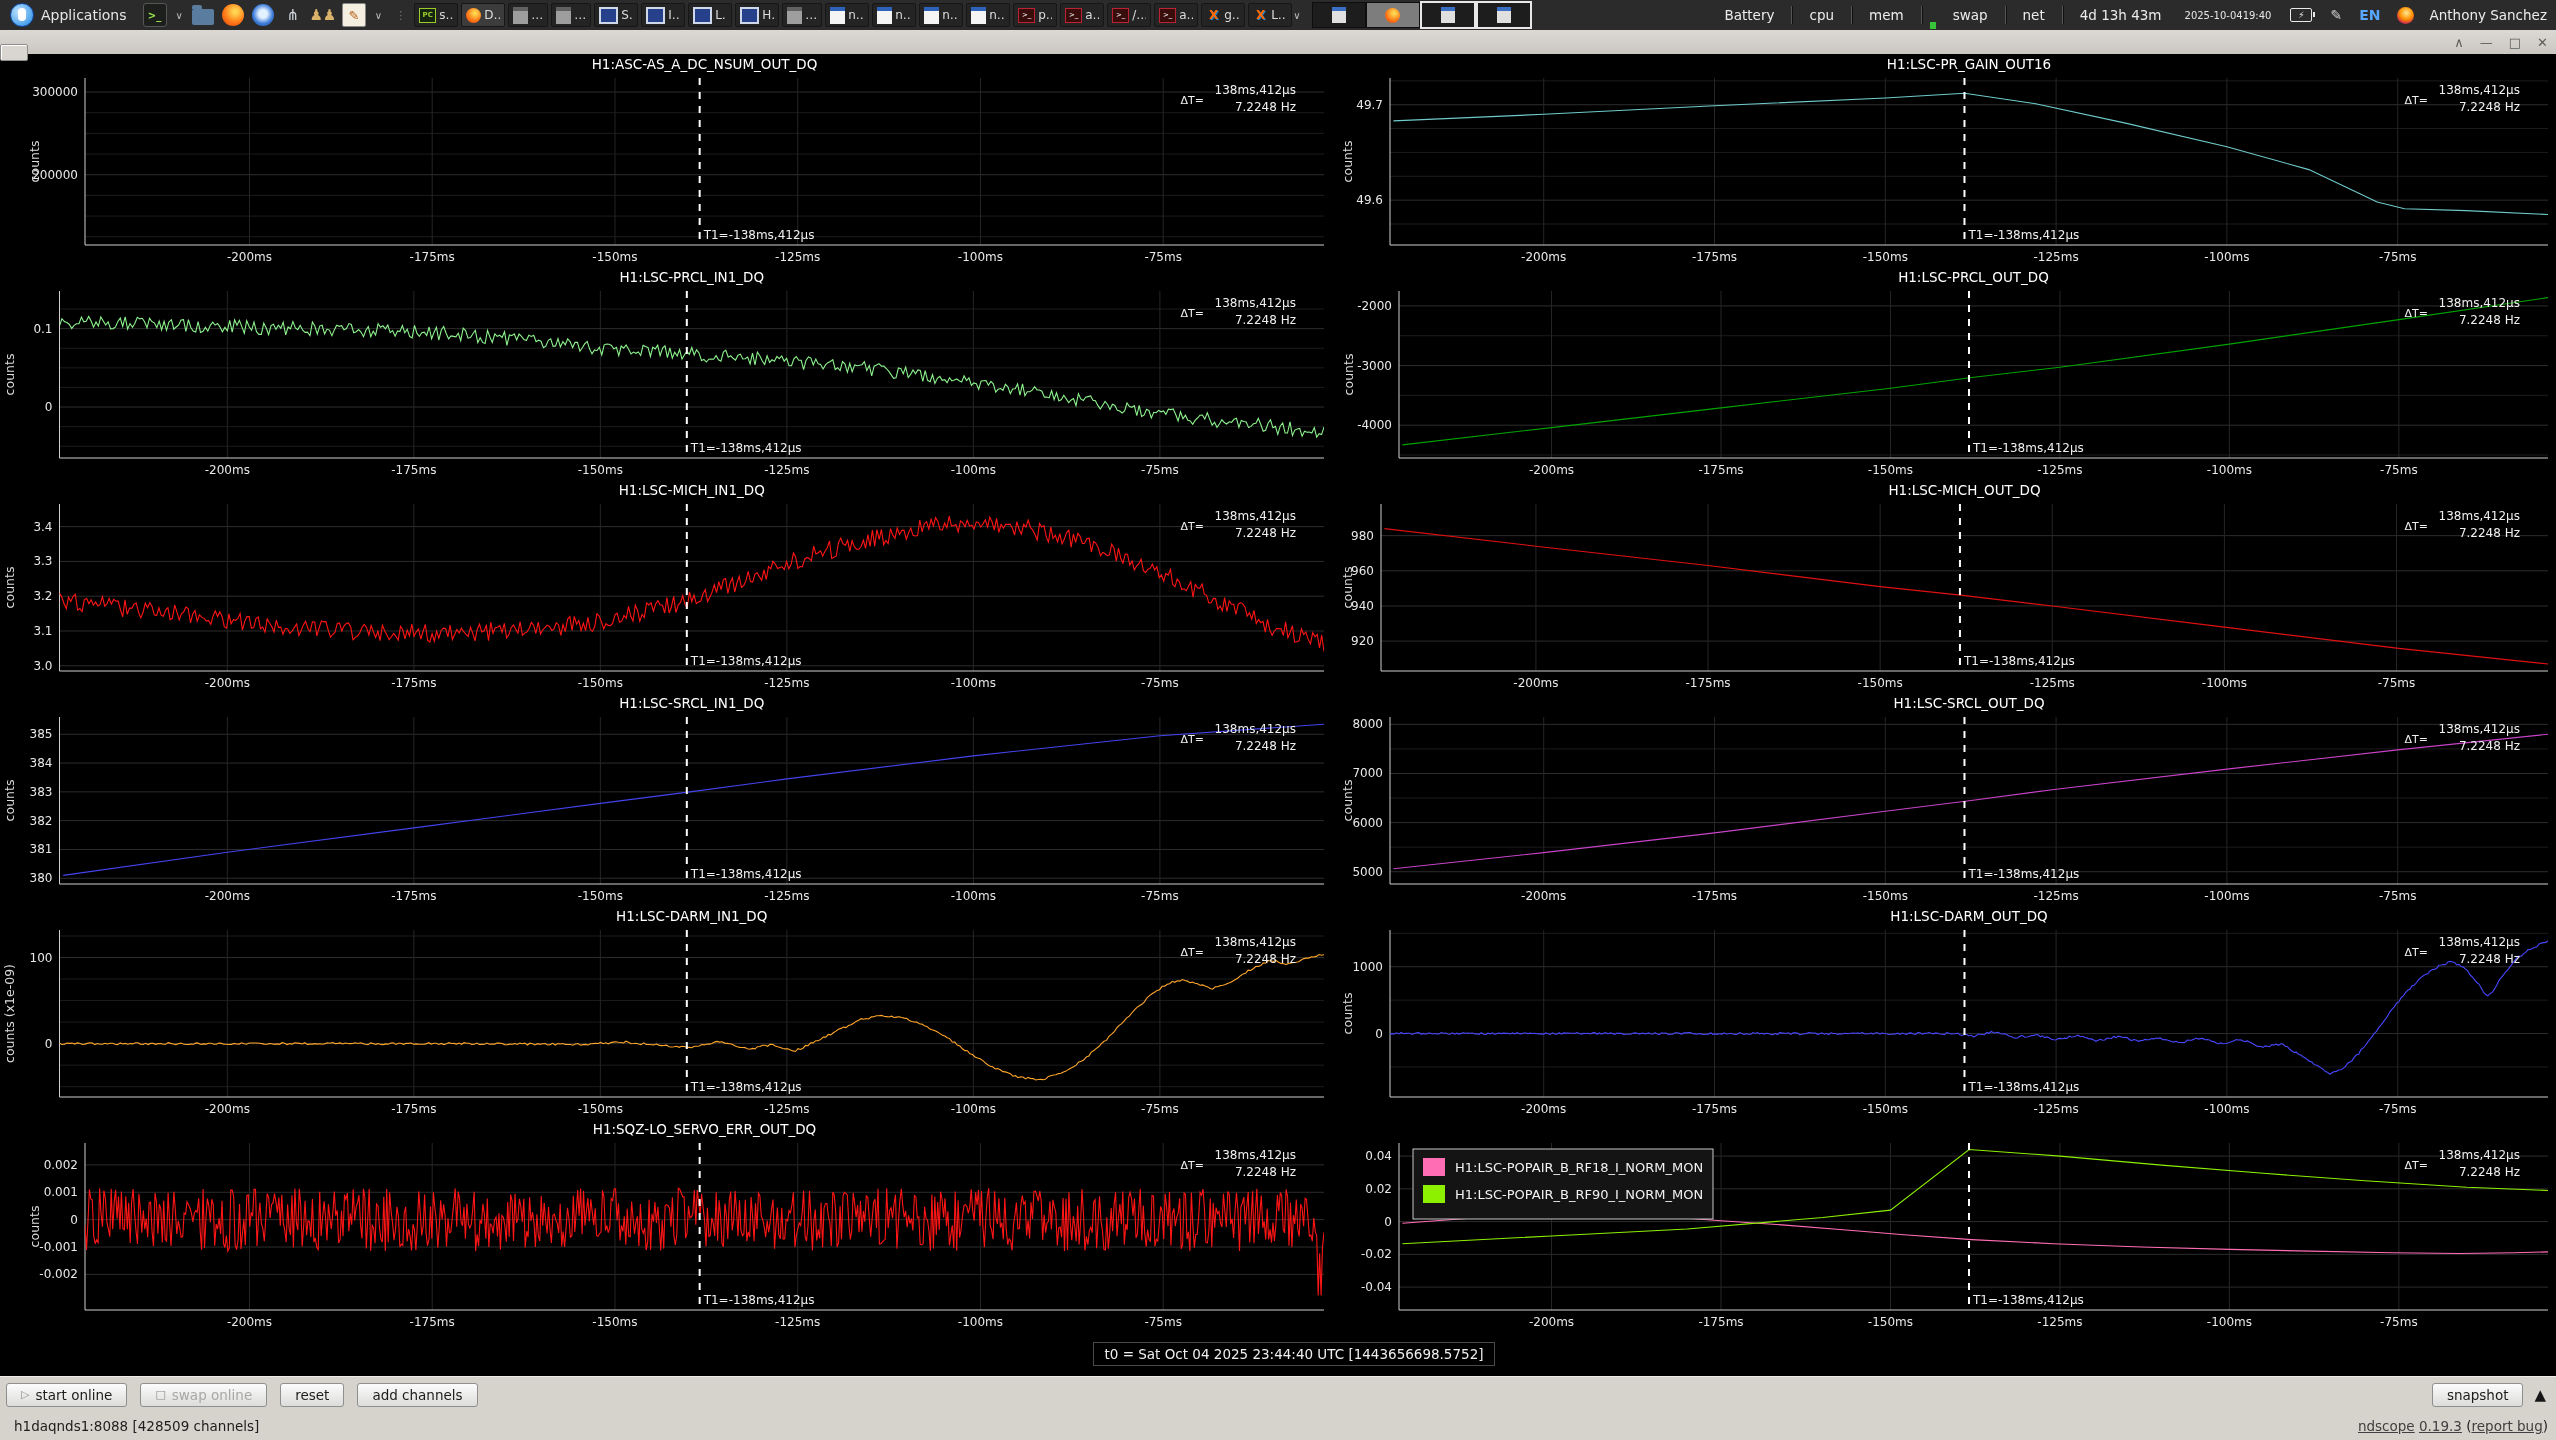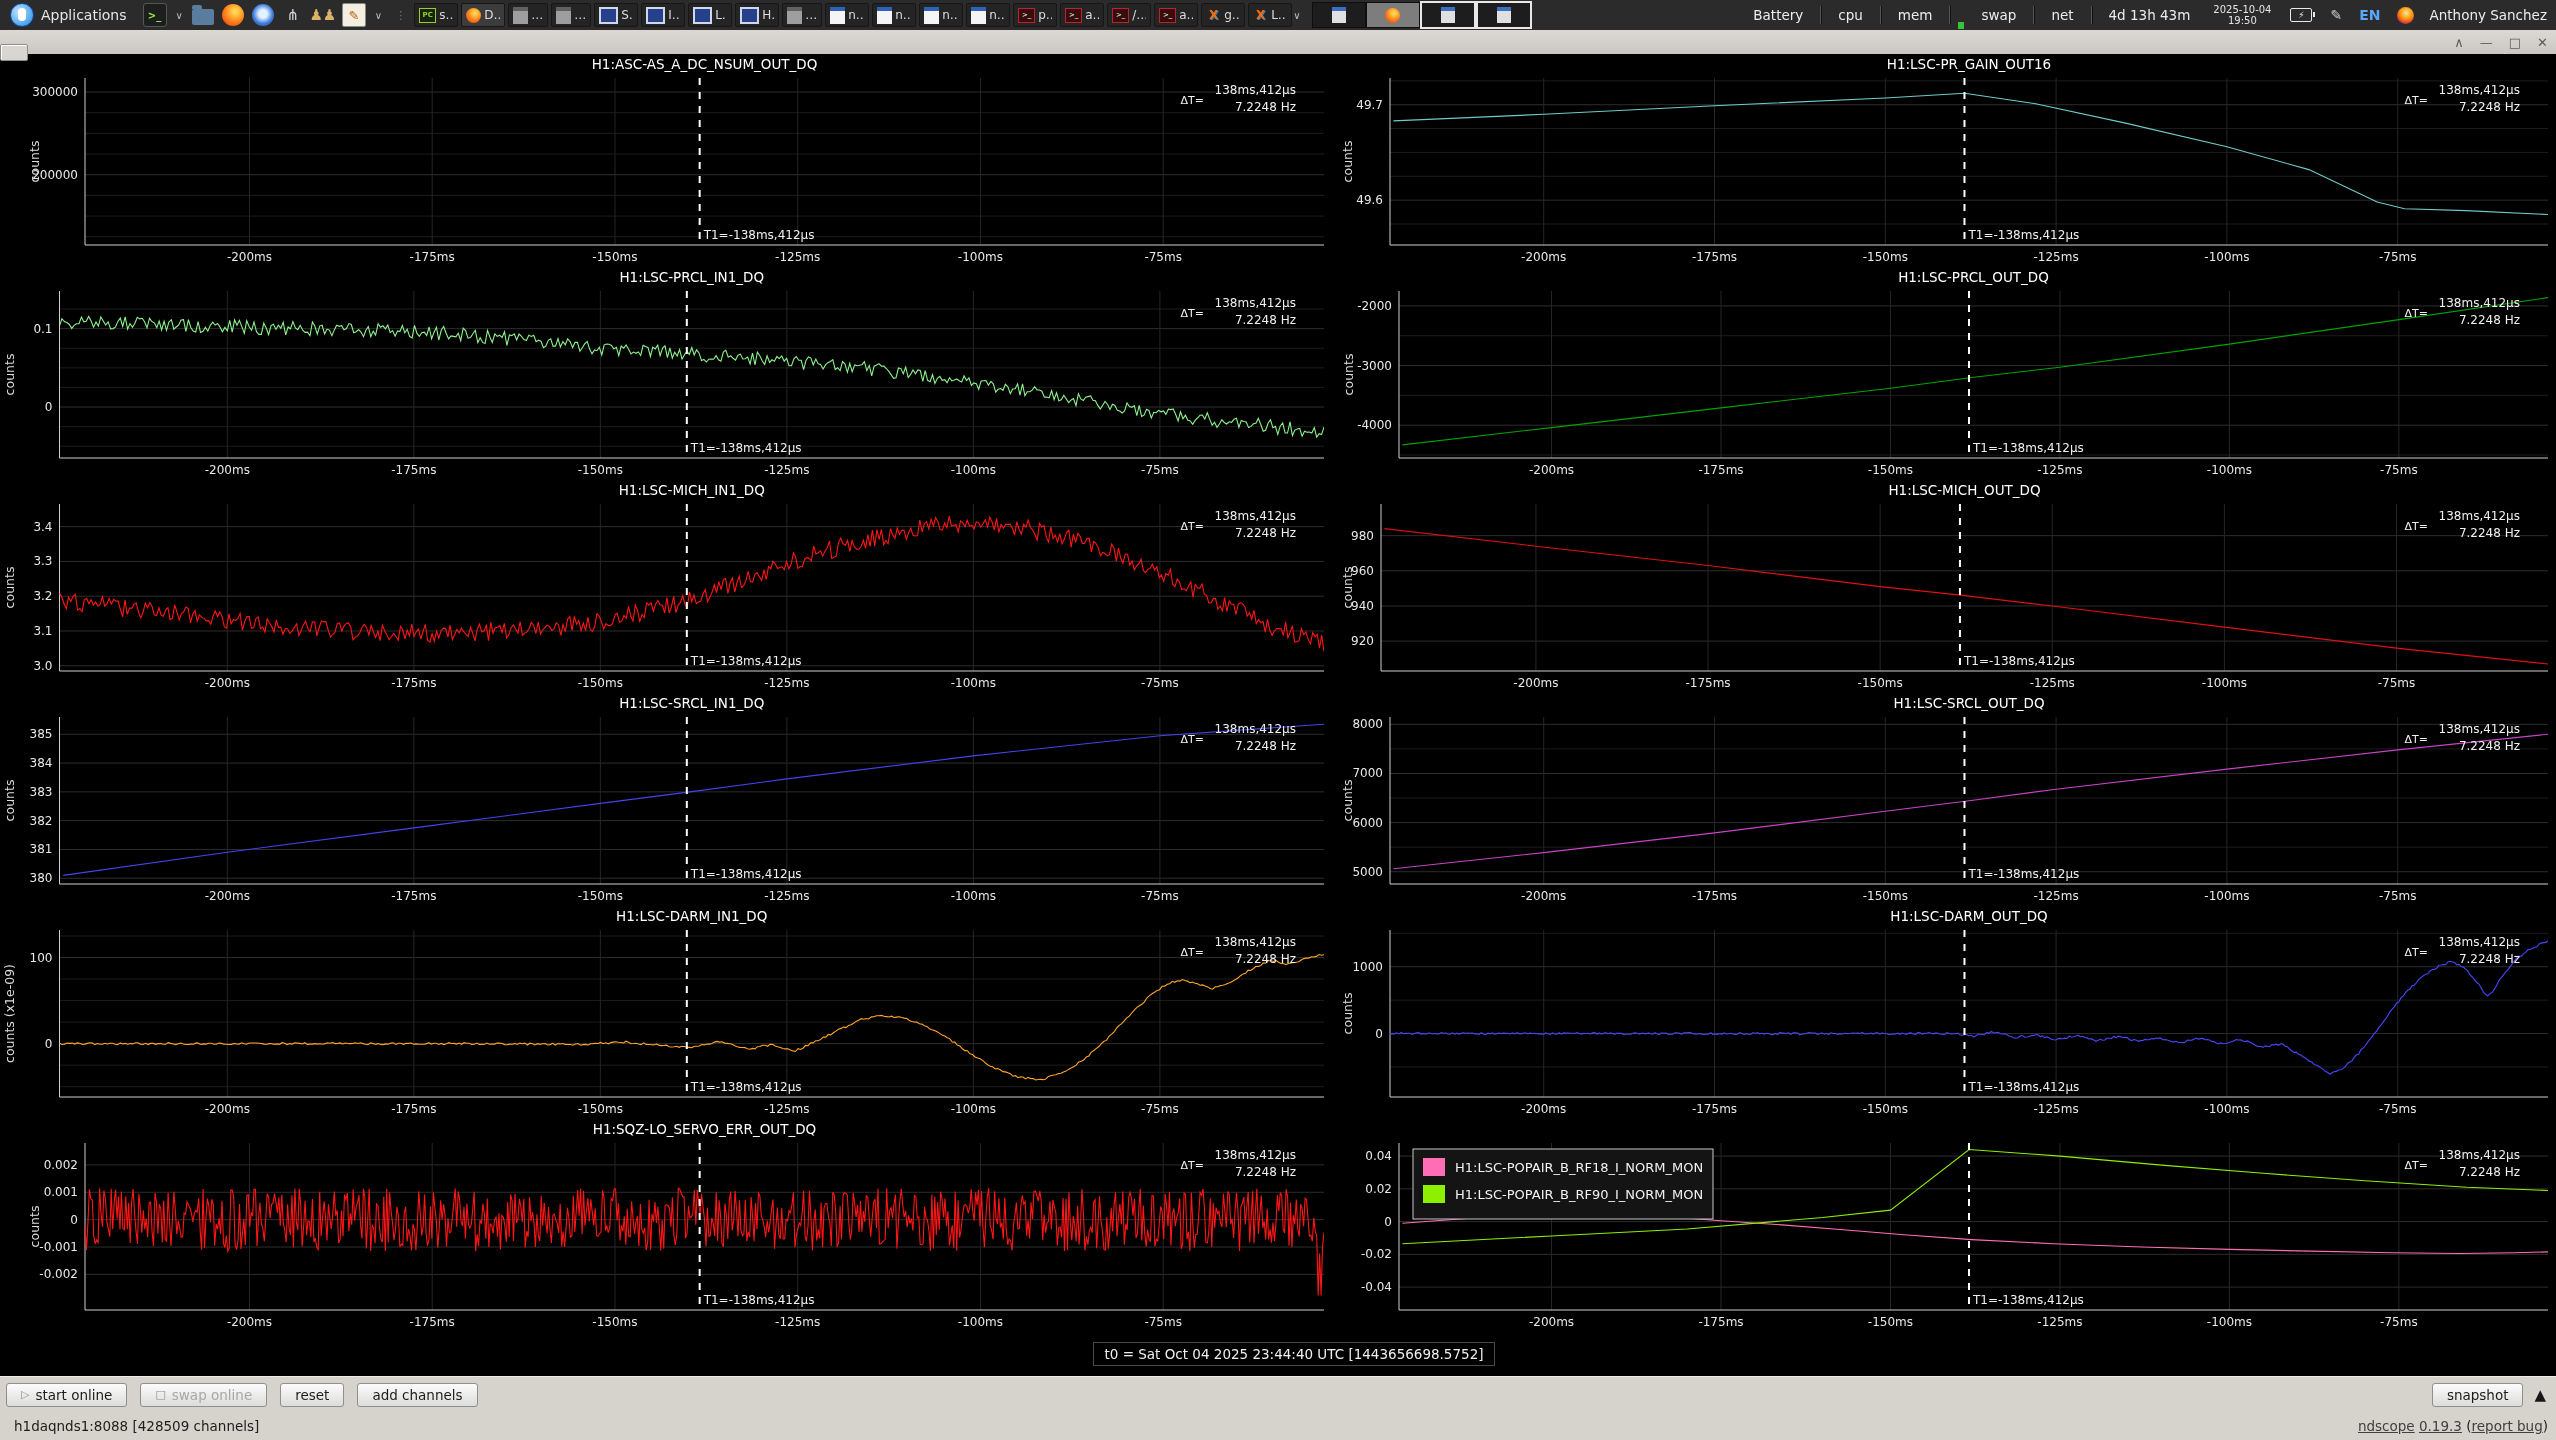--- a/index.html
+++ b/index.html
@@ -38,21 +38,21 @@
   .wico-x-orange{color:#ff6a00;font-weight:bold;font-size:12px;text-shadow:1px 1px 0 #28c;}
   .tb-workspaces{display:flex;align-items:center;margin:0 10px;height:26px;}
   .ws{width:52px;height:24px;background:#1d1d1d;border:1px solid #0e0e0e;display:flex;align-items:center;justify-content:center;}
   .ws.active{background:#7d7d7d;}
   .ws.paired{border:2px solid #e8e8e8;}
   .ws .wsg{width:14px;height:12px;background:#e0e0e0;border-top:4px solid #3a6fc4;}
   .ws .wsff{width:15px;height:15px;border-radius:50%;background:radial-gradient(circle at 60% 35%,#ffd54f 10%,#ff7a18 55%,#d63b0f);}
   .tb-tray{margin-left:auto;display:flex;align-items:center;gap:8px;height:100%;}
   .tray-item{padding:0 9px;display:flex;align-items:center;height:100%;font-size:13.5px;color:#ececec;}
   .tray-sep{width:1px;height:18px;background:#555;box-shadow:1px 0 0 #111;}
-  .tray-datetime{display:flex;flex-direction:column;align-items:center;justify-content:center;font-size:10px;line-height:11px;padding:0 6px;}
+  .tray-datetime{display:flex;align-items:center;justify-content:center;font-size:10px;line-height:11px;padding:0 6px;}
   .tray-batt{width:20px;height:12px;border:1.5px solid #e8e8e8;border-radius:2px;position:relative;margin:0 5px;display:flex;align-items:center;justify-content:center;color:#e8e8e8;font-size:9px;}
   .tray-batt:after{content:"";position:absolute;right:-4px;top:3px;width:2px;height:5px;background:#e8e8e8;}
   .tray-brush{color:#cfcfcf;font-size:14px;padding:0 5px;}
   .tray-lang{color:#58a6ff;font-weight:bold;padding:0 4px;}
   .tray-user-icon{width:17px;height:17px;border-radius:50%;background:radial-gradient(circle at 55% 35%,#ffe082 5%,#ff8f00 45%,#c2185b 80%,#4a148c);margin:0 5px;}
   .swap-dot{width:6px;height:7px;background:#38c438;align-self:flex-end;margin-bottom:1px;}
   
   #titlebar{position:absolute;top:30px;left:0;width:2556px;height:24px;
     background:linear-gradient(#dcd9d4,#cac7c2);display:flex;align-items:center;border-bottom:1px solid #9a9a9a;}
   #titlebar .title{flex:1;text-align:center;color:#6e6e6e;font-size:13px;font-weight:bold;}
@@ -205,21 +205,21 @@
     <span class="tray-item">mem</span>
     <span class="tray-sep"></span>
     <span class="swap-dot"></span>
     <span class="tray-item">swap</span>
     <span class="tray-sep"></span>
     <span class="tray-item">net</span>
     <span class="tray-sep"></span>
     <span class="tray-item">4d 13h 43m</span>
     <span class="tray-datetime">
       <span>2025-10-04</span>
-      <span>19:50</span>
+      <span>19:40</span>
     </span>
     <span class="tray-batt">⚡</span>
     <span class="tray-brush">✎</span>
     <span class="tray-lang">EN</span>
     <span class="tray-user-icon"></span>
     <span class="tray-item" style="padding-left:2px">Anthony Sanchez</span>
   </div>
 </div>
 
 <div id="titlebar">

